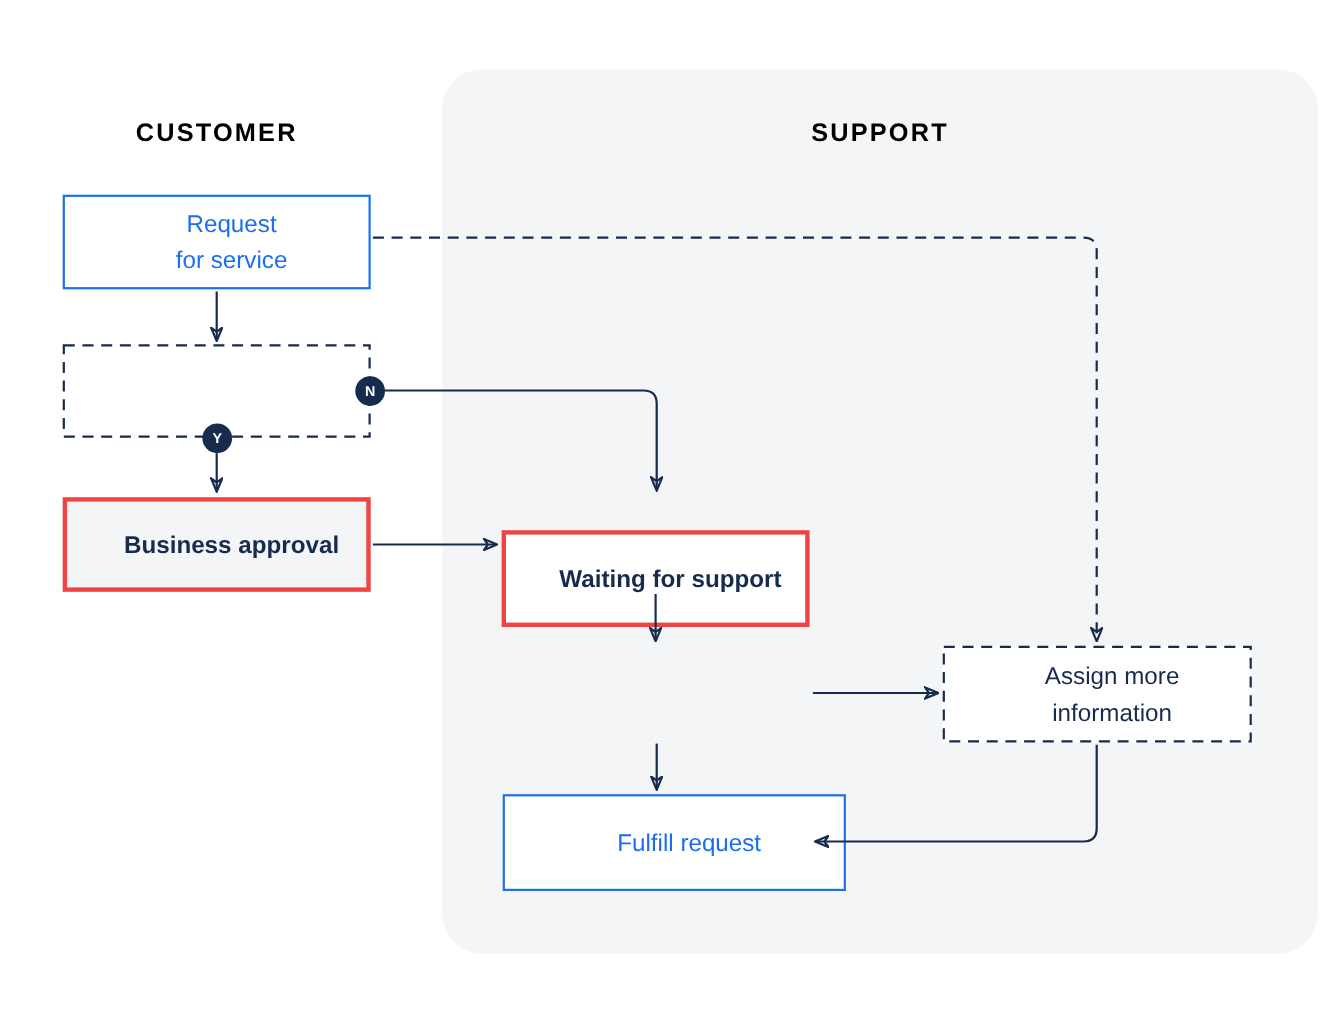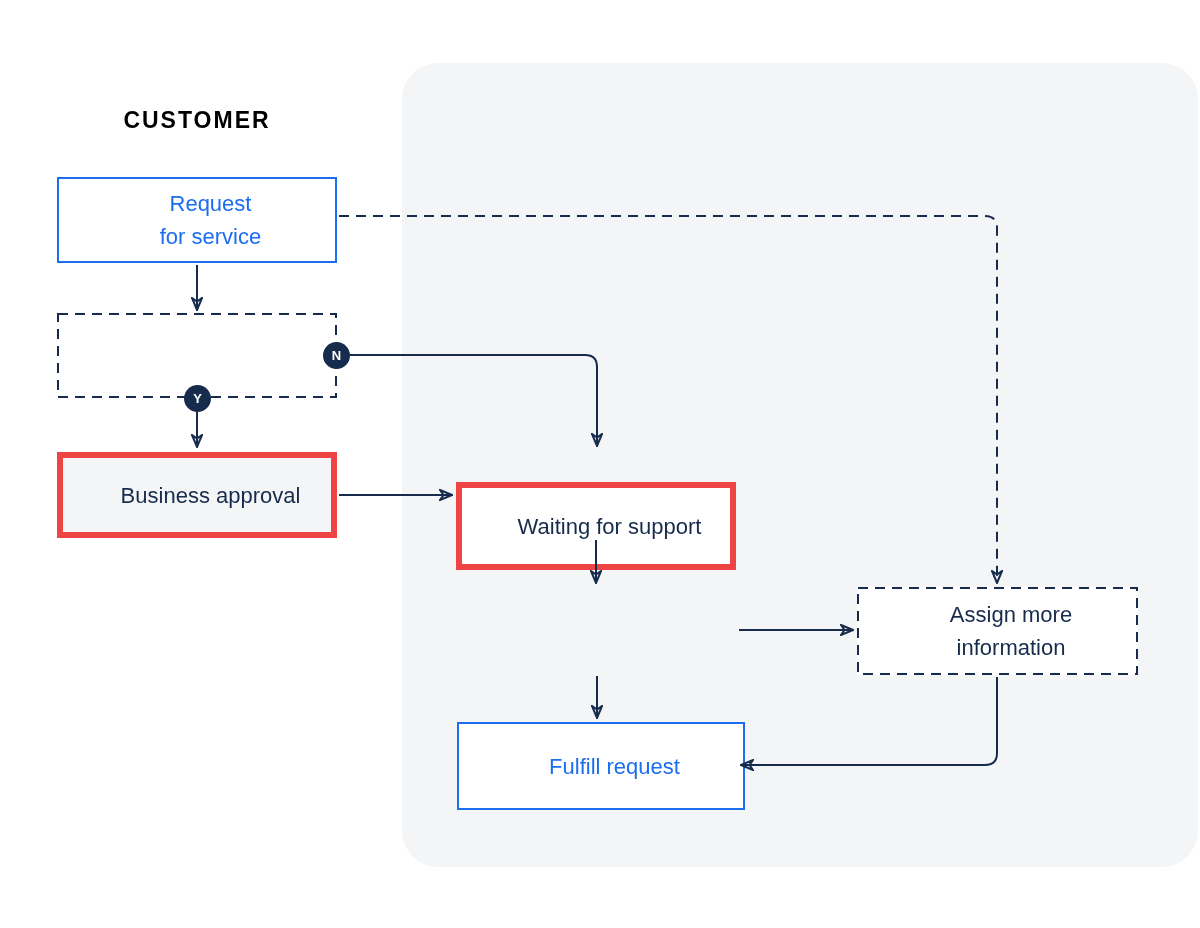--- a/index.html
+++ b/index.html
@@ -47,31 +47,31 @@
     text-align: center;
     box-sizing: border-box;
     font-size: 22px;
     line-height: 33px;
     color: #172B4D;
     background: #ffffff;
     white-space: pre-line;
     z-index: 2;
     padding-left: 27px;
   }
-  .node.solid  { border: 6px solid #ef4444; }
+  .node.solid  { border: 4px solid #ef4444; font-weight: bold; }
   .node.blue   { border: 2px solid #1B6EF0; color: #1B6EF0; }
   .node.gray   { background: #F4F5F7; }
   .node.noborder { border: none; }
 
   .node.request  { left: 57px;  top: 177px; width: 280px; height: 86px; }
   .node.approval { left: 57px;  top: 313px; width: 280px; height: 85px; }
   .node.business { left: 57px;  top: 452px; width: 280px; height: 86px; }
   .node.waiting  { left: 456px; top: 450px; width: 280px; height: 88px; margin-top: 32px; }
   .node.assign   { left: 457px; top: 587px; width: 280px; height: 87px; }
-  .node.fulfill  { left: 457px; top: 722px; width: 288px; height: 88px; }
+  .node.fulfill  { left: 457px; top: 722px; width: 312px; height: 88px; }
   .node.pending  { left: 857px; top: 587px; width: 281px; height: 88px; }
 
   .badge {
     position: absolute;
     width: 27px;
     height: 27px;
     border-radius: 50%;
     background: #172B4D;
     color: #ffffff;
     font-size: 13px;
@@ -101,20 +101,21 @@
   svg.wires .dashed { stroke-dasharray: 10 7; }
 </style>
 </head>
 <body>
 
 <div class="stage">
 
   <div class="support-panel"></div>
 
   <div class="lane-header customer">CUSTOMER</div>
+  <div class="lane-header support">SUPPORT</div>
 
   <div class="node blue request">
     <span>Request
 for service</span>
   </div>
 
 
   <div class="node solid gray business">
     <span>Business approval</span>
   </div>

